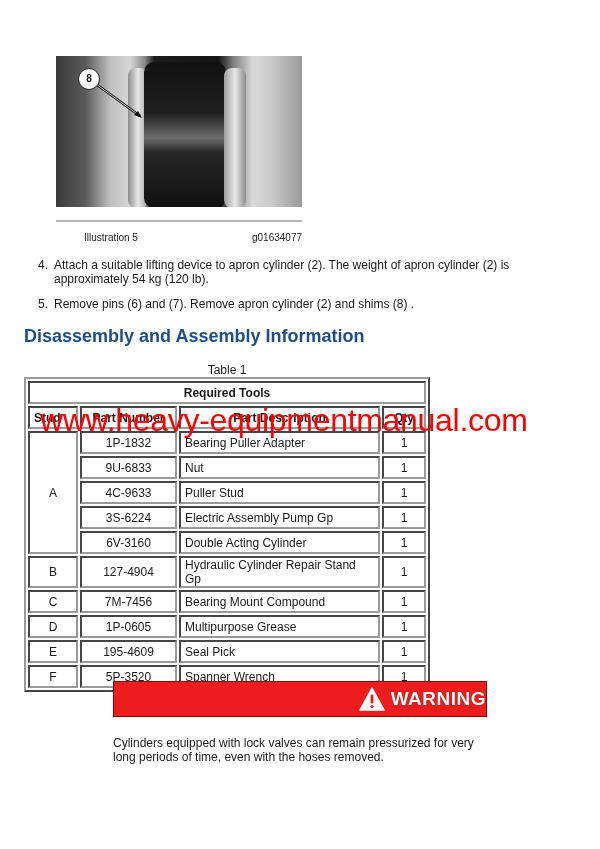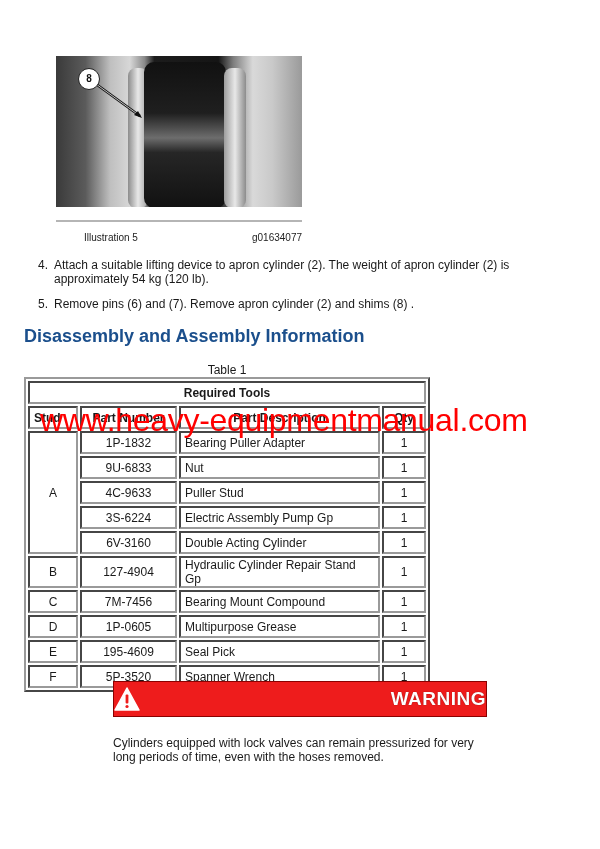--- a/index.html
+++ b/index.html
@@ -31,21 +31,21 @@
   table.tools th { font-weight:bold; }
   table.tools .title th { text-align:center; height:19px; }
   table.tools .head th { text-align:center; }
   table.tools .head th.tool { text-align:left; width:38px; }
   table.tools td.c { text-align:center; }
   table.tools td.pn { text-align:center; width:85px; }
   table.tools td.qty { text-align:center; width:32px; }
 
   .watermark { position:absolute; left:40px; top:402px; font-size:32px; color:#ff0000; letter-spacing:-0.3px; white-space:nowrap; line-height:36px; }
 
-  .warn-banner { position:absolute; left:113px; top:681px; width:372px; height:34px; background:#ee1c1c; border:1px solid #8b0000; display:flex; align-items:center; justify-content:space-between; gap:6px; }
+  .warn-banner { position:absolute; left:113px; top:681px; width:372px; height:34px; background:#ee1c1c; border:1px solid #8b0000; display:flex; align-items:center; justify-content:flex-end; gap:6px; }
   .warn-banner .tri { width:26px; height:24px; }
   .warn-banner .label { font-size:19px; font-weight:bold; color:#fff; letter-spacing:0.5px; text-shadow:0 0 1px #600; }
 
   .warn-text { position:absolute; left:113px; top:736px; width:380px; font-size:12px; font-weight:normal; line-height:14px; color:#1a1a1a; }
 </style>
 </head>
 <body>
 
 <div class="photo">
   <div class="bg"></div>

